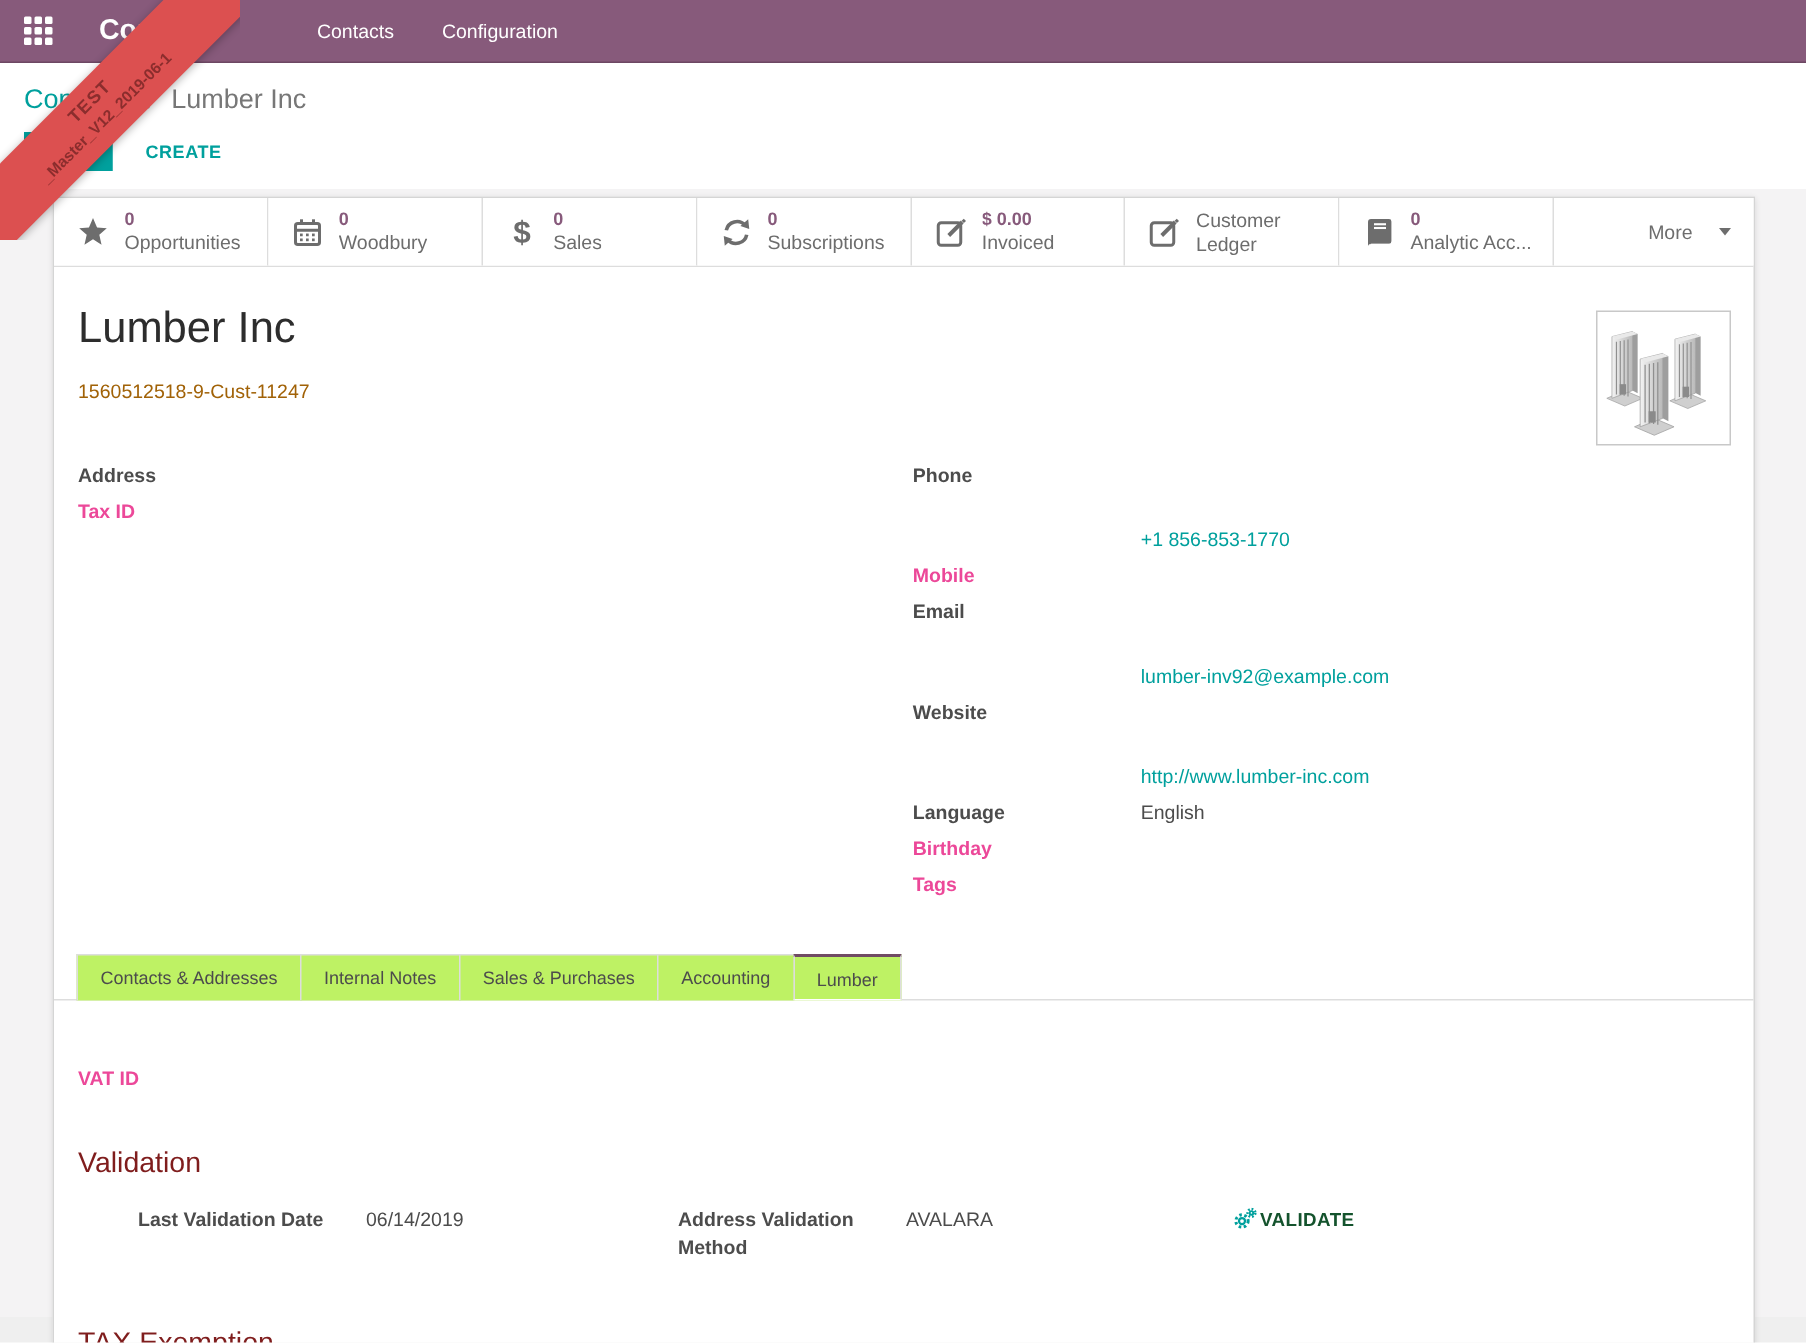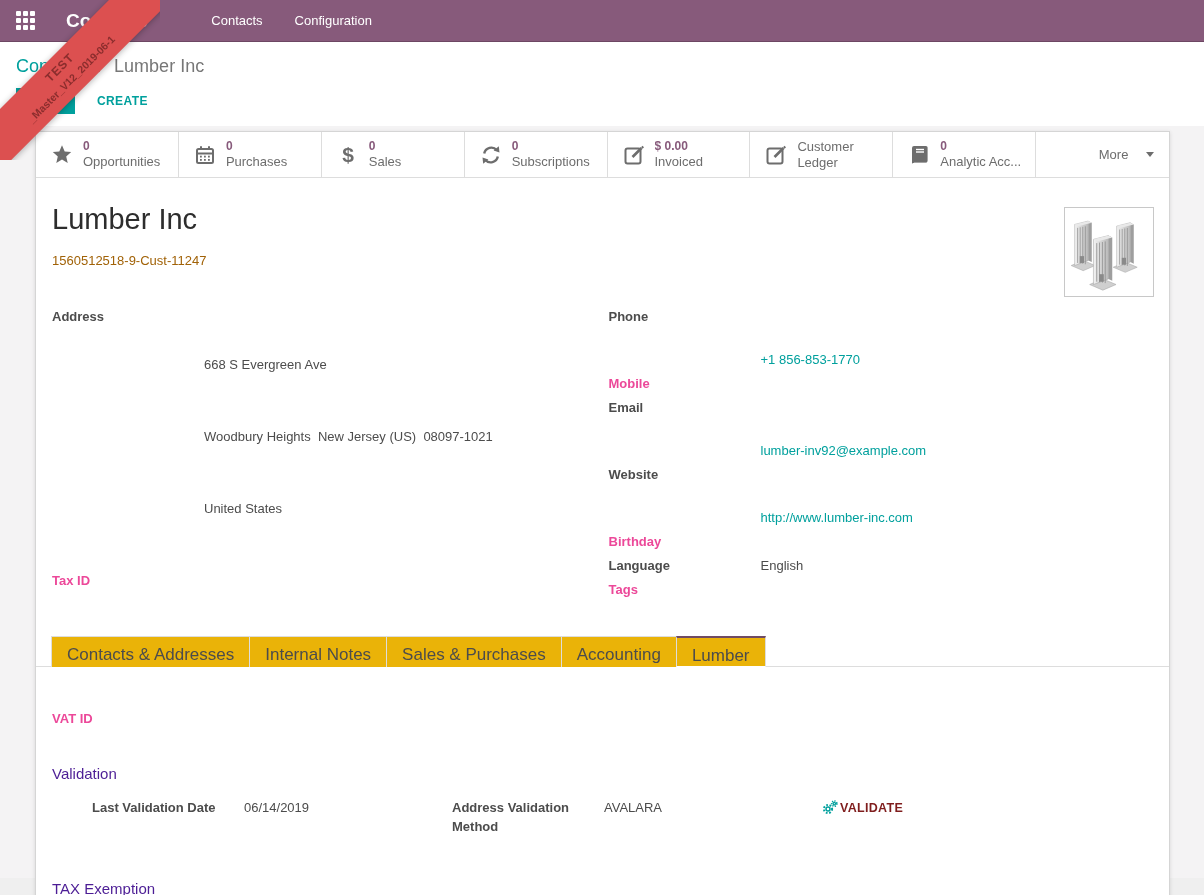--- a/index.html
+++ b/index.html
@@ -80,34 +80,34 @@
   .f-row { display:flex; min-height:24px; line-height:24px; font-size:13px; }
   .f-label { width:152px; flex:0 0 152px; font-weight:700; color:#4c4c4c; }
   .f-label.empty { color:#ec4899; }
   .f-value { color:#4c4c4c; white-space:pre-wrap; }
   .f-value.link { color:#00A09D; cursor:pointer;margin-top:43px; }
   .addr-lines div { line-height:24px; }
 
   
   .tab-bar { display:flex; margin-top:33px; padding-left:15px;
     border-bottom:1px solid #ddd; }
-  .tab { font-size:17px; color:#4c4c4c; padding:8px 15px; background:#eab308;
+  .tab { font-size:12px; color:#4c4c4c; padding:8px 15px; background:#bef264;
     border:1px solid #ddd; border-bottom:none; margin-right:-1px; cursor:pointer;
     position:relative; top:1px; height:31px; }
   .tab.active { border-top:2px solid #704b64; border-bottom:1px solid #fff;
     font-weight:400; }
 
   
   .tab-content { padding:40px 16px 30px 16px; }
-  .section-heading { font-size:15px; font-weight:400; color:#4c1d95; }
+  .section-heading { font-size:19px; font-weight:400; color:#7f1d1d; }
   .avatax-vat { margin-bottom:34px; }
   .validation-rows { display:flex; margin-top:14px;margin-left:40px; }
   .v-col { width:360px; flex:0 0 360px; }
   .v-col .f-label { line-height:19px; padding-top:2px; }
-  .validate-btn { background:none; border:none; color:#7f1d1d; font-size:12.5px;
+  .validate-btn { background:none; border:none; color:#14532d; font-size:12.5px;
     font-weight:700; letter-spacing:.3px; cursor:pointer; display:flex;
     align-items:center; gap:2px; margin-left:10px; height:24px; }
   .tax-exemption { margin-top:44px; }
 
   .footer-space { height:29px; background:#efefef; }
   svg .ico { fill:#6d6d6d; }
 </style>
 </head>
 <body>
 
@@ -176,21 +176,21 @@
             <rect x="6" y="11.7" width="1.8" height="1.8"></rect>
               <rect x="10" y="11.7" width="1.8" height="1.8"></rect>
               <rect x="14" y="11.7" width="1.8" height="1.8"></rect>
             <rect x="6" y="15" width="1.8" height="1.8"></rect>
               <rect x="10" y="15" width="1.8" height="1.8"></rect>
               <rect x="14" y="15" width="1.8" height="1.8"></rect>
           </g>
         </svg>
         <div class="stat-text">
           <span class="stat-value">0</span>
-          <span class="stat-label">Purchases</span>
+          <span class="stat-label">Woodbury</span>
         </div>
       </div>
       <div class="stat-btn">
         <svg class="stat-icon" viewBox="0 0 22 22">
           <text x="11" y="18" text-anchor="middle" font-size="21" font-weight="700" fill="#6d6d6d" font-family="Liberation Sans, sans-serif">$</text>
         </svg>
         <div class="stat-text">
           <span class="stat-value">0</span>
           <span class="stat-label">Sales</span>
         </div>
@@ -272,25 +272,20 @@
           <use href="#bldg" transform="translate(55,11) scale(1.02)"></use>
           <use href="#bldg" transform="translate(27,26) scale(1.12)"></use>
         </svg>
       </div>
     </div>
 
     <div class="field-groups">
       <div class="fg-col">
         <div class="f-row">
           <span class="f-label">Address</span>
-          <div class="addr-lines f-value">
-            <div>668 S Evergreen Ave</div>
-            <div>Woodbury Heights  New Jersey (US)  08097-1021</div>
-            <div>United States</div>
-          </div>
         </div>
         <div class="f-row">
           <span class="f-label empty">Tax ID</span>
           <span class="f-value"></span>
         </div>
       </div>
       <div class="fg-col">
         <div class="f-row">
           <span class="f-label">Phone</span>
           <span class="f-value link">+1 856-853-1770</span>
@@ -301,26 +296,26 @@
         </div>
         <div class="f-row">
           <span class="f-label">Email</span>
           <span class="f-value link">lumber-inv92@example.com</span>
         </div>
         <div class="f-row">
           <span class="f-label">Website</span>
           <span class="f-value link">http://www.lumber-inc.com</span>
         </div>
         <div class="f-row">
+          <span class="f-label">Language</span>
+          <span class="f-value">English</span>
+        </div>
+        <div class="f-row">
           <span class="f-label empty">Birthday</span>
           <span class="f-value"></span>
-        </div>
-        <div class="f-row">
-          <span class="f-label">Language</span>
-          <span class="f-value">English</span>
         </div>
         <div class="f-row">
           <span class="f-label empty">Tags</span>
           <span class="f-value"></span>
         </div>
       </div>
     </div>
 
     <div class="tab-bar">
       <div class="tab">Contacts &amp; Addresses</div>

